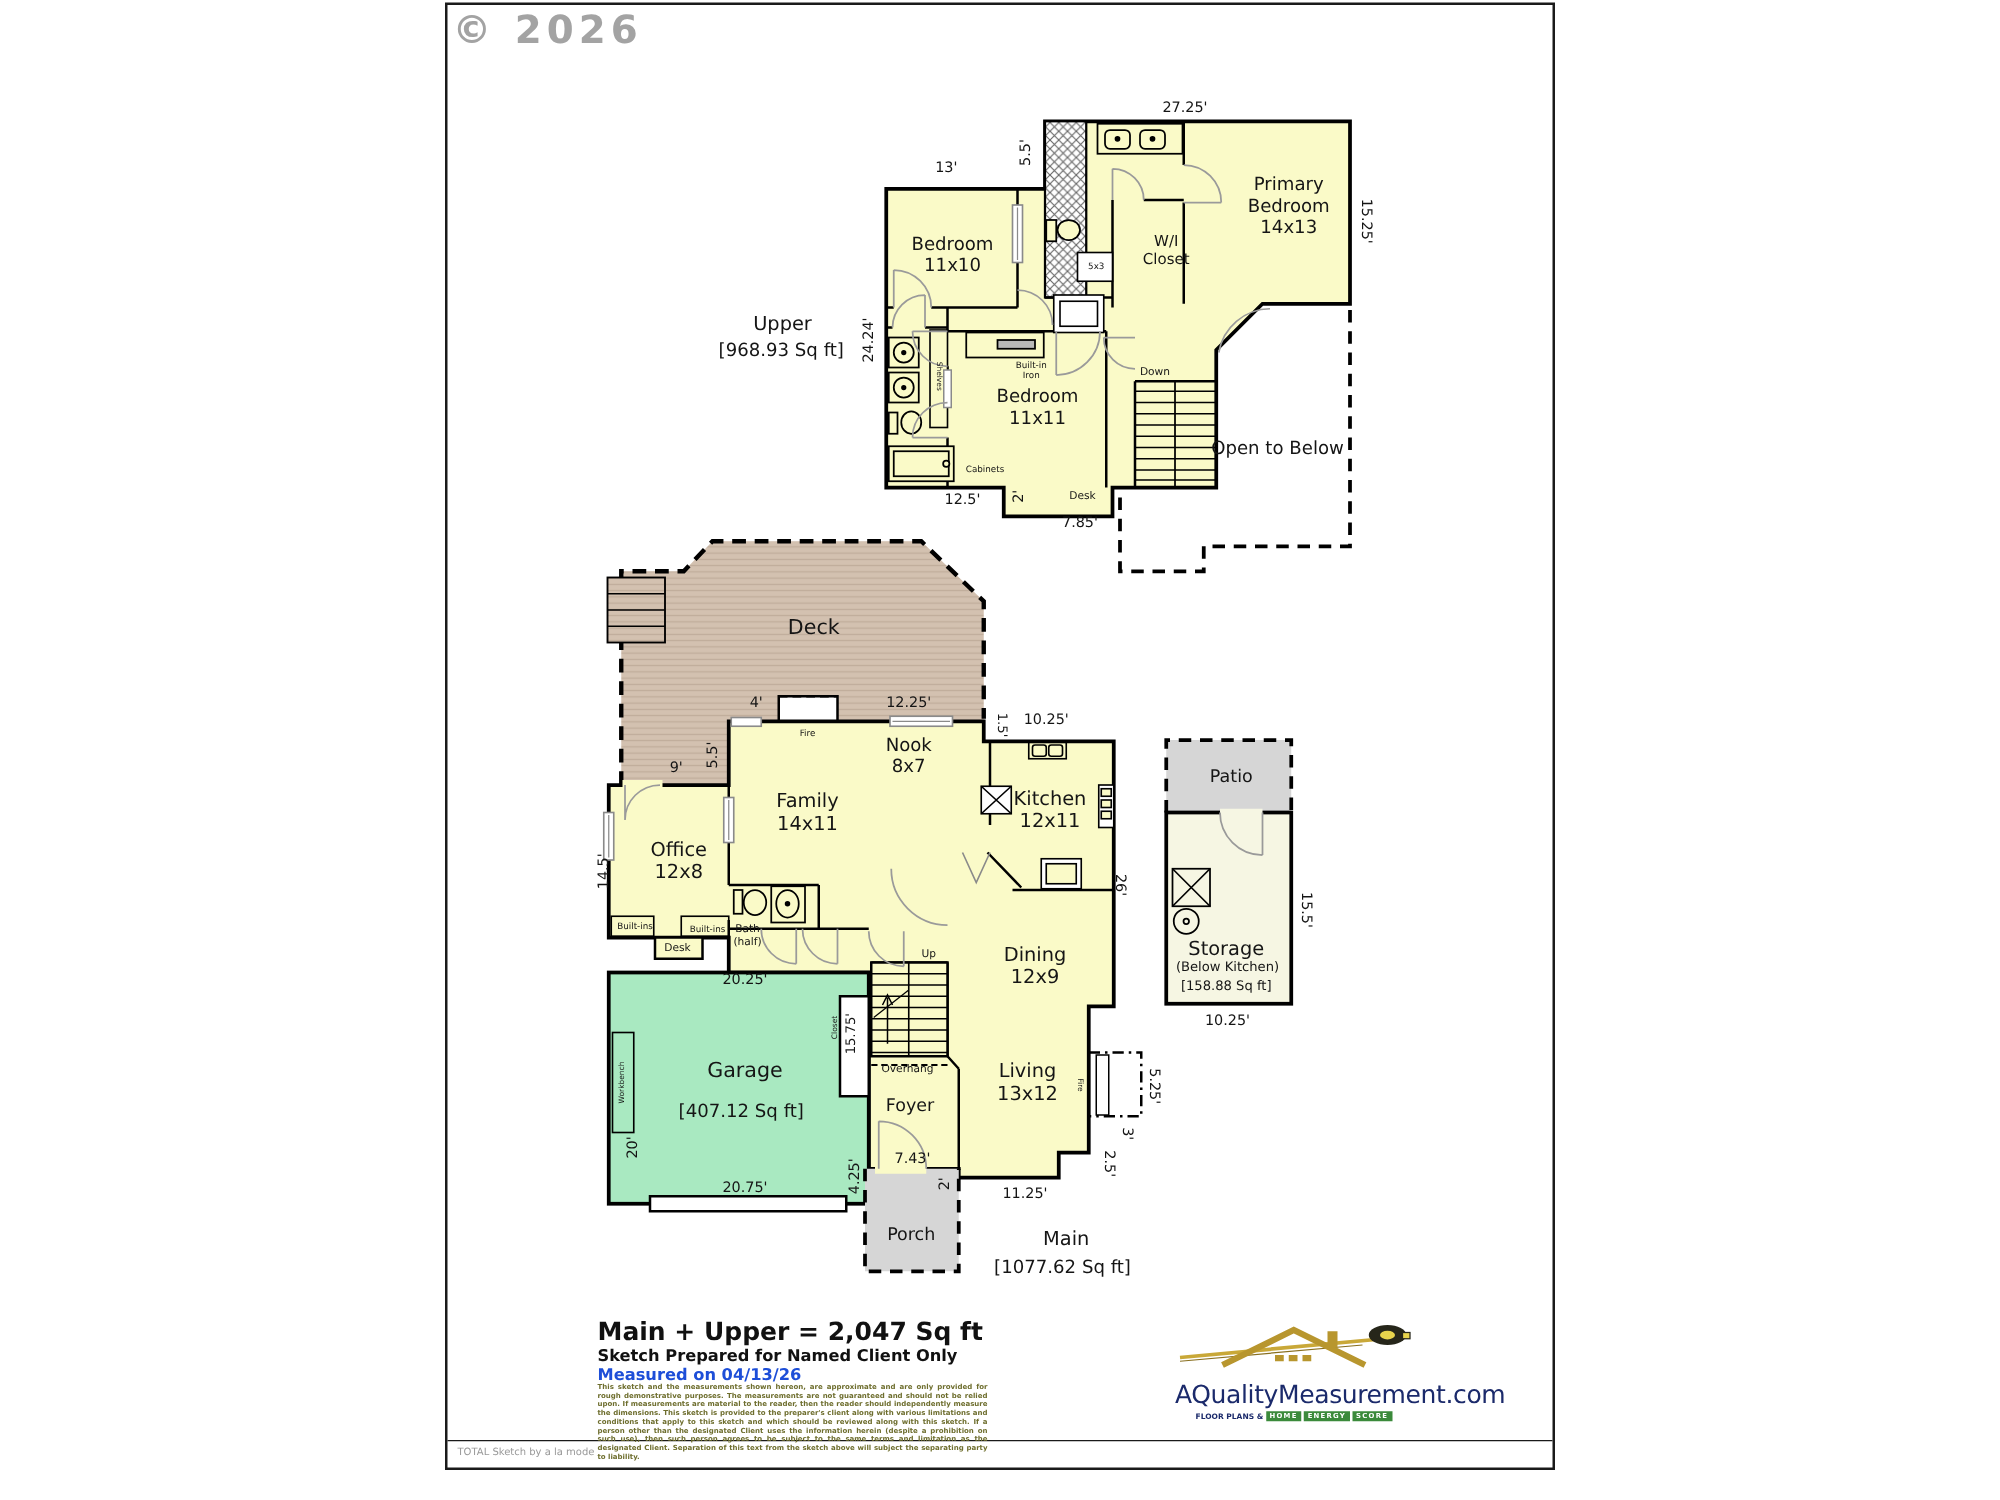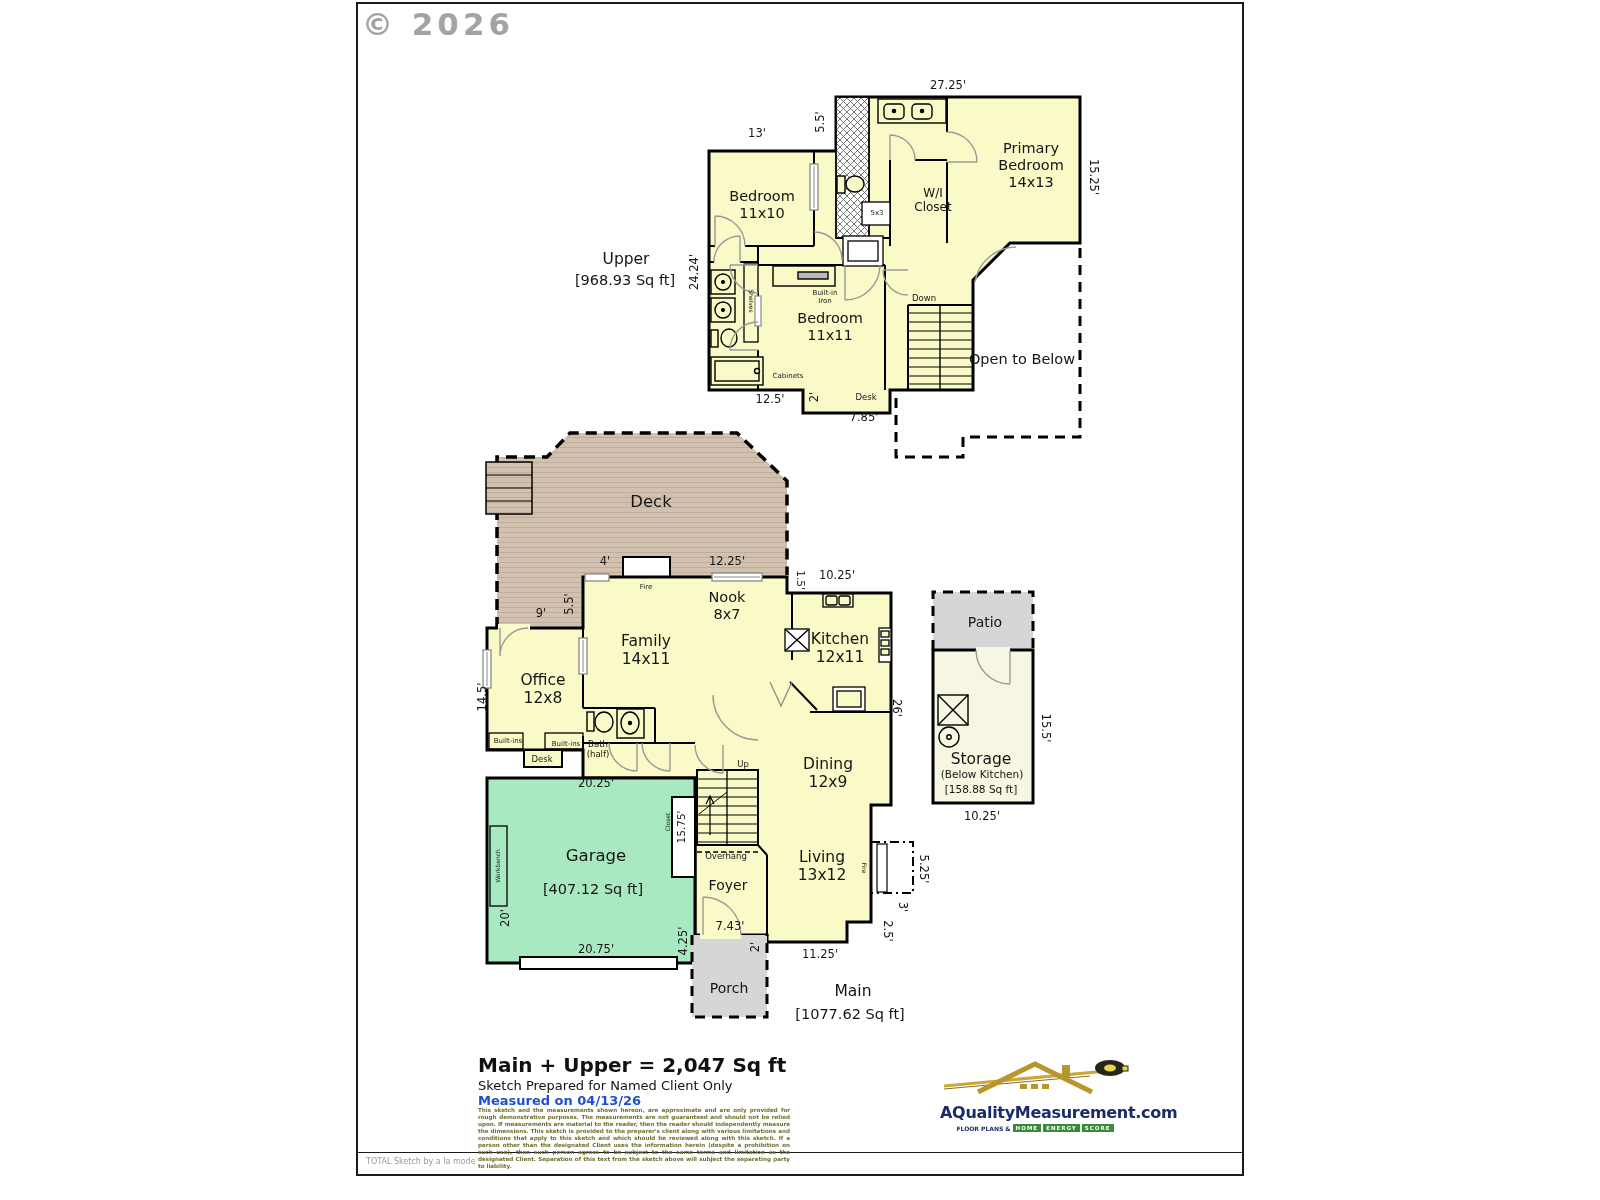--- a/index.html
+++ b/index.html
@@ -13,27 +13,27 @@
   .v{transform:translate(-50%,-50%) rotate(-90deg);}
   .vr{transform:translate(-50%,-50%) rotate(90deg);}
   .b{font-weight:normal;}
   .s6{font-size:6px;}.s7{font-size:7px;}.s8{font-size:8.5px;}.s10{font-size:10.5px;}
   .s11{font-size:11.5px;}.s12{font-size:12px;}.s13{font-size:14px;}.s14{font-size:14.5px;}
   .s15{font-size:15.5px;}.s16{font-size:16.5px;}
   .abs{position:absolute;transform:none;white-space:normal;text-align:left;}
   #watermark{position:absolute;left:362px;top:6px;font-size:31px;font-weight:600;
              color:#a3a3a3;letter-spacing:4px;}
   #sum-total{left:478px;top:1053px;font-size:20px;font-weight:bold;color:#111;}
-  #sum-prep{left:478px;top:1078px;font-size:13px;font-weight:normal;color:#111;}
+  #sum-prep{left:478px;top:1078px;font-size:13px;font-weight:bold;color:#111;}
   #sum-meas{left:478px;top:1093px;font-size:13px;font-weight:bold;color:#1d4ed8;}
   #sum-disc{left:478px;top:1107px;width:312px;font-size:5.6px;line-height:1.25;
             color:#6e6e2e;text-align:justify;font-weight:bold;}
   #footer-note{left:366px;top:1157px;font-size:8px;color:#999;}
   #logo{position:absolute;left:940px;top:1056px;width:190px;text-align:center;}
-  #logo-site{font-size:16px;font-weight:700;color:#1b2a6b;letter-spacing:-0.3px;margin-top:1px;}
+  #logo-site{font-size:20px;font-weight:400;color:#1b2a6b;letter-spacing:-0.3px;margin-top:1px;}
   #logo-tag{margin-top:2px;font-size:6px;font-weight:bold;color:#1b2a6b;
             display:flex;align-items:center;justify-content:center;gap:2px;}
   .tagpill{background:#3b8a3b;color:#fff;font-size:5.5px;font-weight:bold;
            padding:1px 3px;letter-spacing:1px;}
 </style>
 </head>
 <body>
 
 <div id="stage">
   <div id="page-frame"></div>

